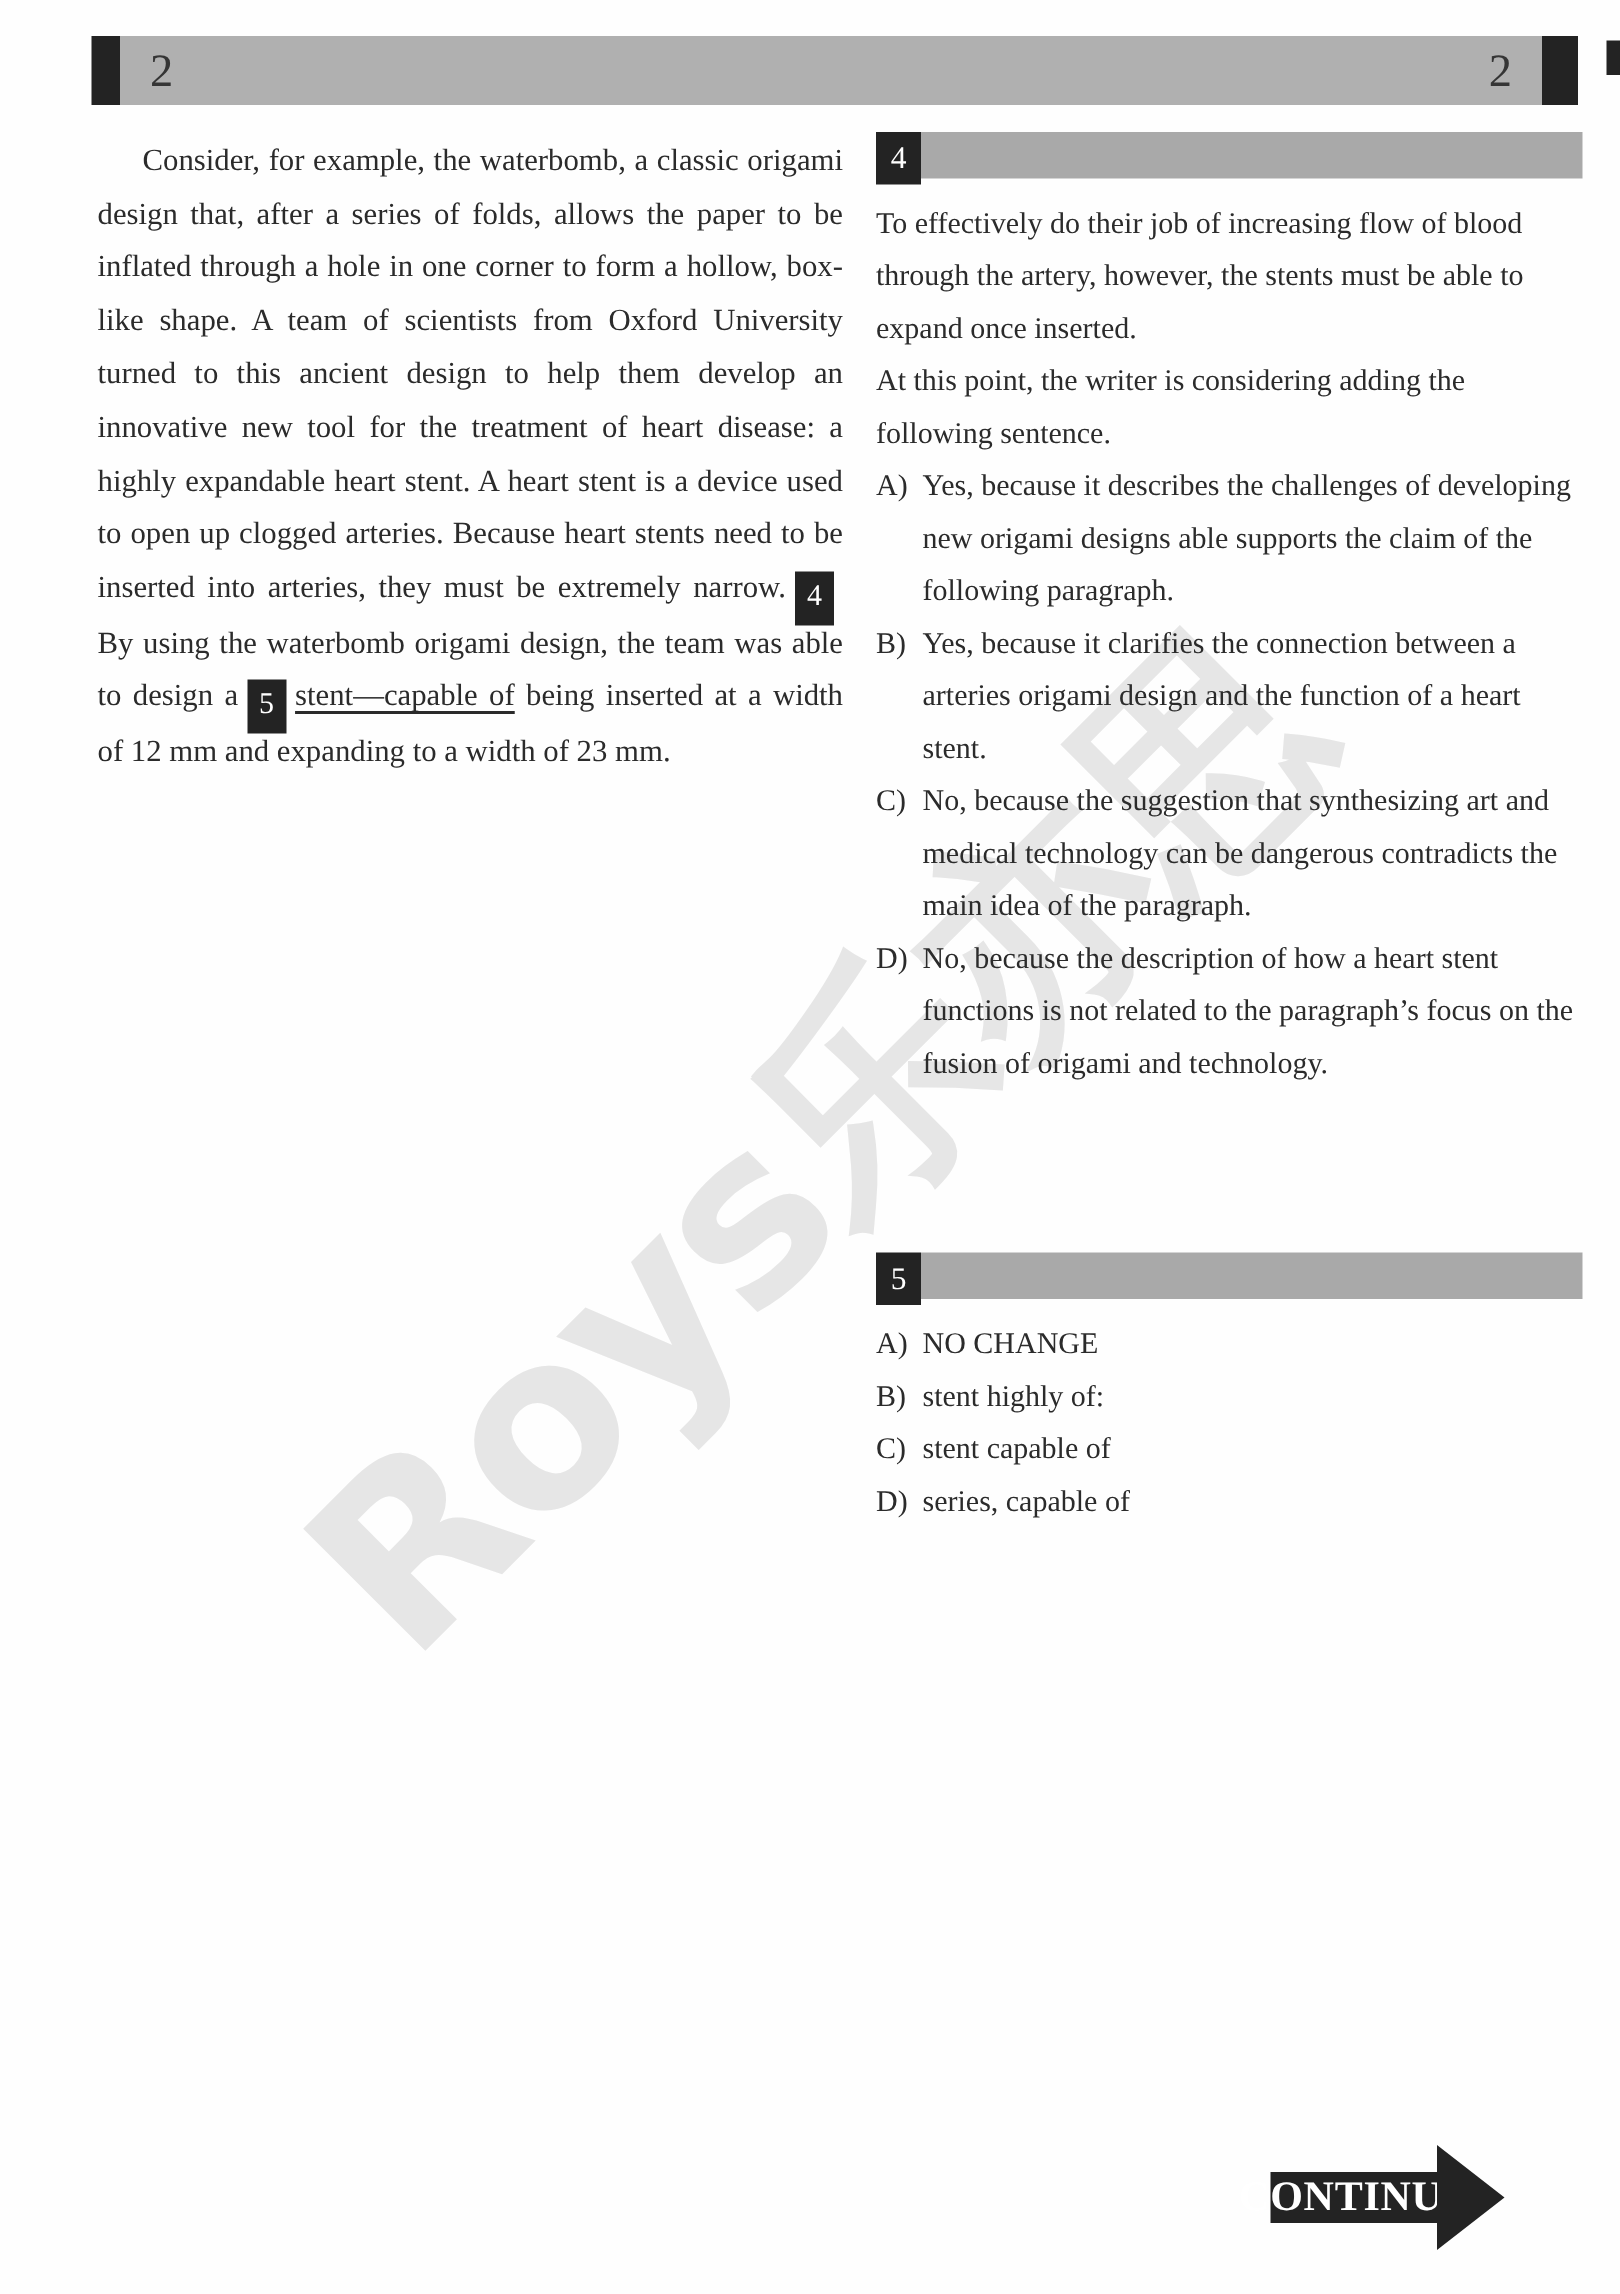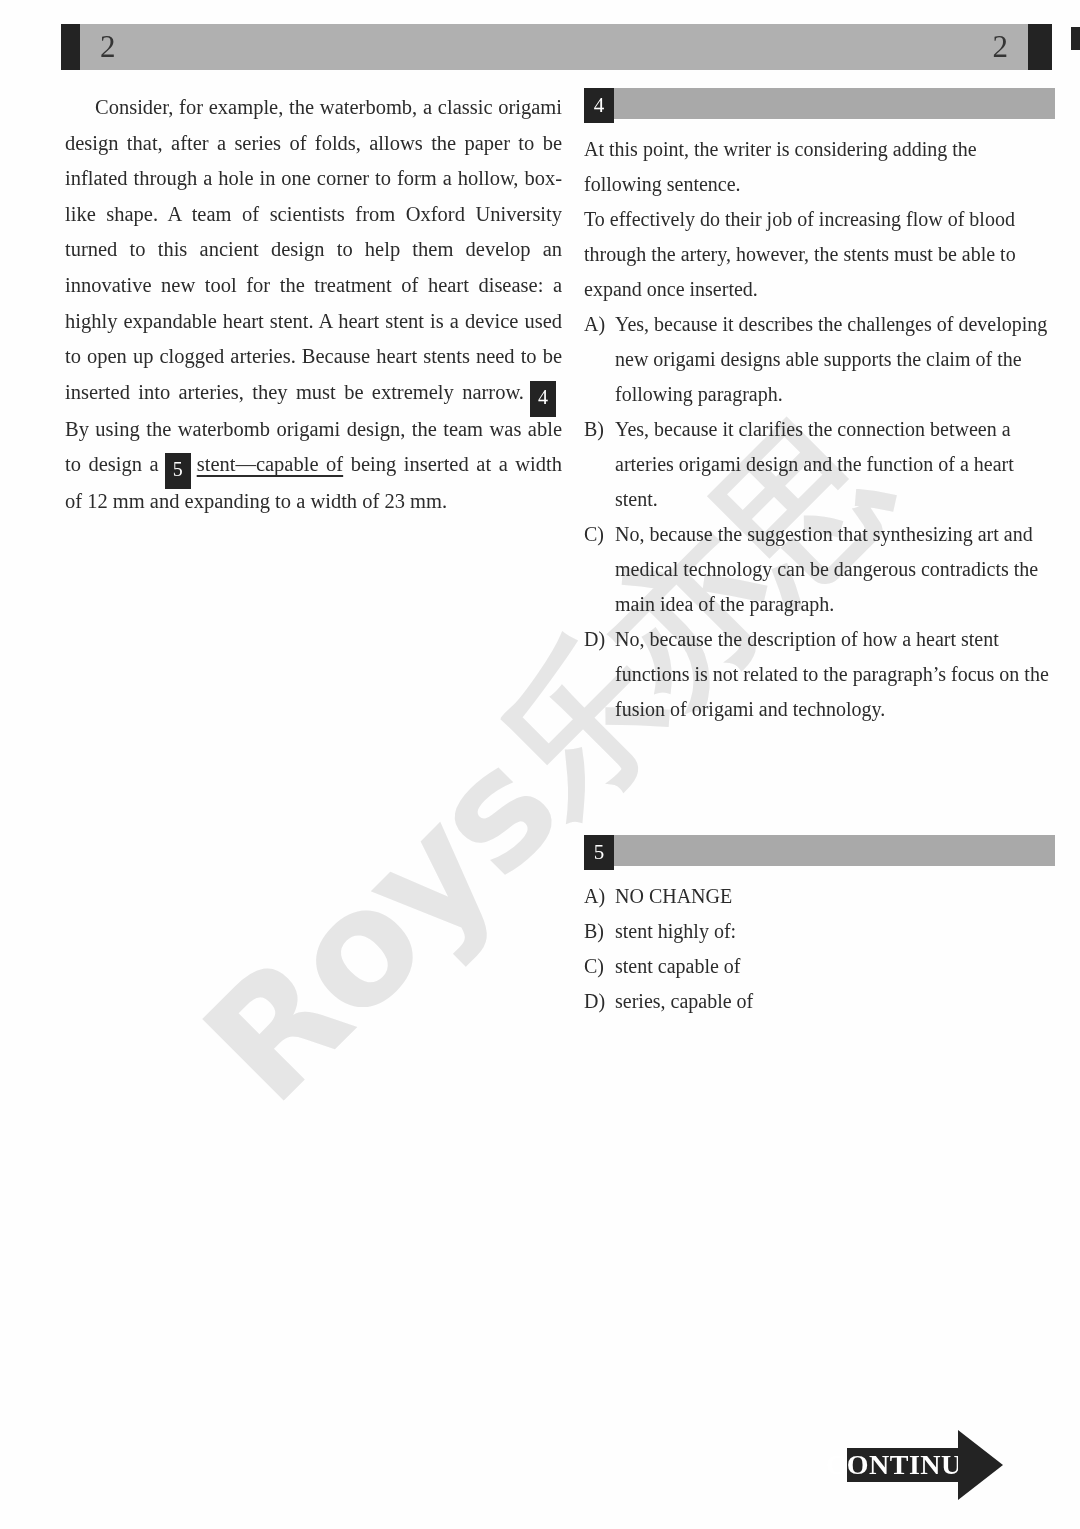--- a/index.html
+++ b/index.html
@@ -100,22 +100,22 @@
 <div class="left-col">
   <p class="passage"><span>Consider, for example, the waterbomb, a classic origami design that, after a series of folds, allows the paper to be inflated through a hole in one corner to form a hollow, box-like shape. A team of scientists from Oxford University turned to this ancient design to help them develop an innovative new tool for the treatment of heart disease: a highly expandable heart stent. A heart stent is a device used to open up clogged arteries. Because heart stents need to be inserted into arteries, they must be extremely narrow.</span><span class="chip">4</span><span>By using the waterbomb origami design, the team was able to design a</span><span class="chip">5</span><span class="ul">stent—capable of</span><span> <span>being inserted at a width of 12 mm and expanding to a width of 23 mm.</span></span></p>
 </div>
 
 <div class="right-col">
   <div class="q-header">
     <div class="q-num">4</div>
     <div class="q-bar"></div>
   </div>
   <div class="stem">
+    <p>To effectively do their job of increasing flow of blood through the artery, however, the stents must be able to expand once inserted.</p>
     <p>At this point, the writer is considering adding the following sentence.</p>
-    <p>To effectively do their job of increasing flow of blood through the artery, however, the stents must be able to expand once inserted.</p>
   </div>
   <div class="choices">
     <div class="choice">
       <span class="label">A)</span>
       <span class="text">Yes, because it describes the challenges of developing new origami designs able supports the claim of the following paragraph.</span>
     </div>
     <div class="choice">
       <span class="label">B)</span>
       <span class="text">Yes, because it clarifies the connection between a arteries origami design and the function of a heart stent.</span>
     </div>

